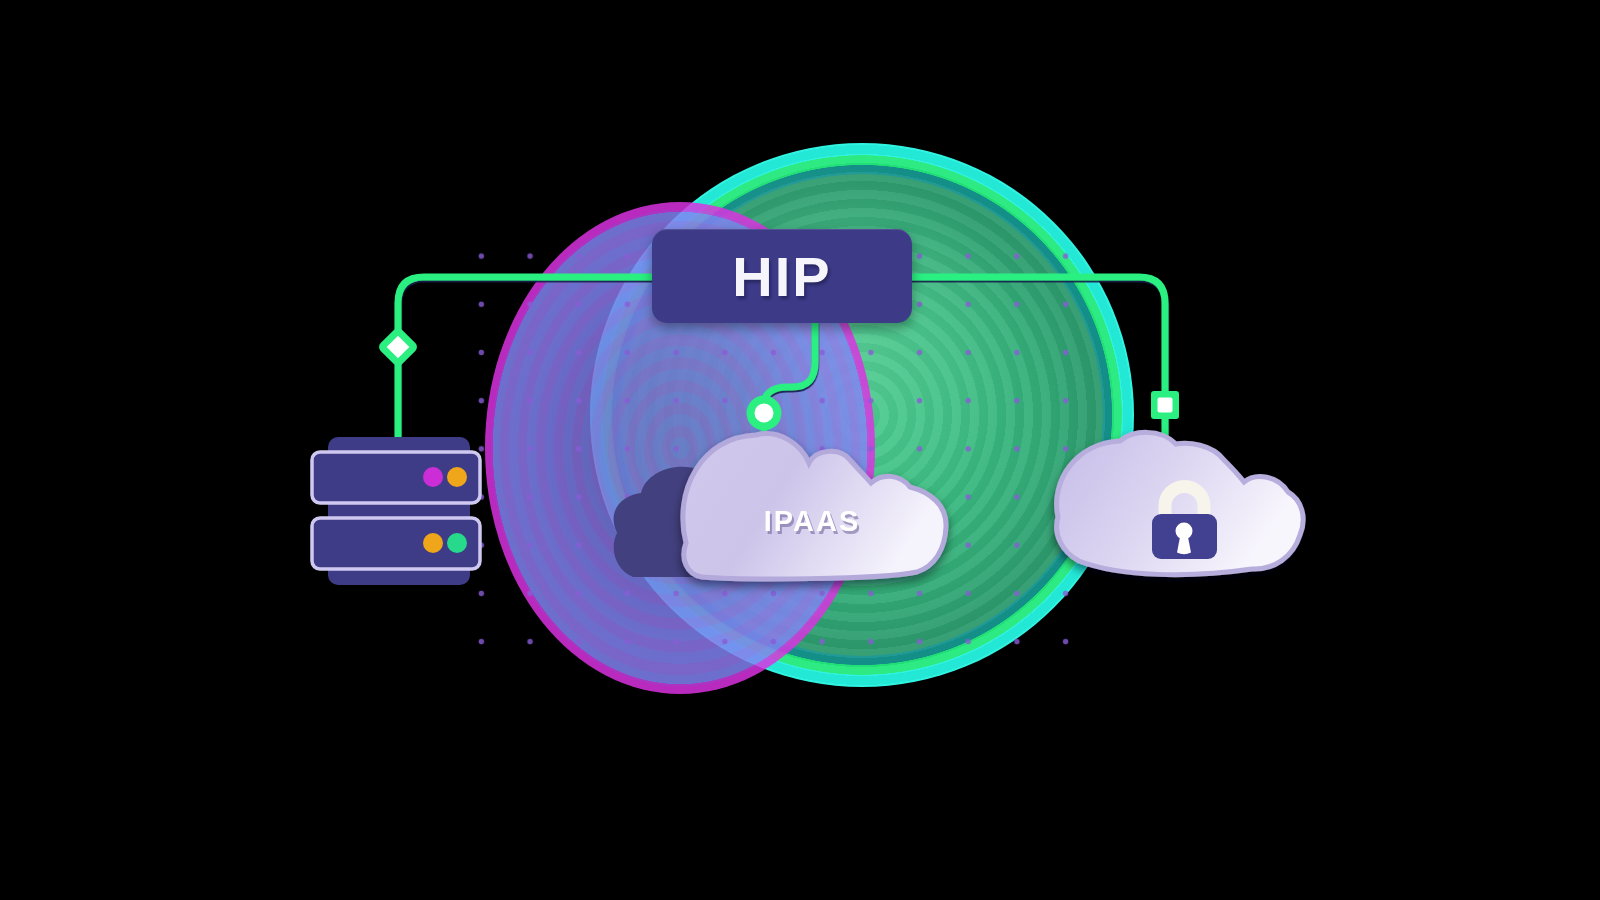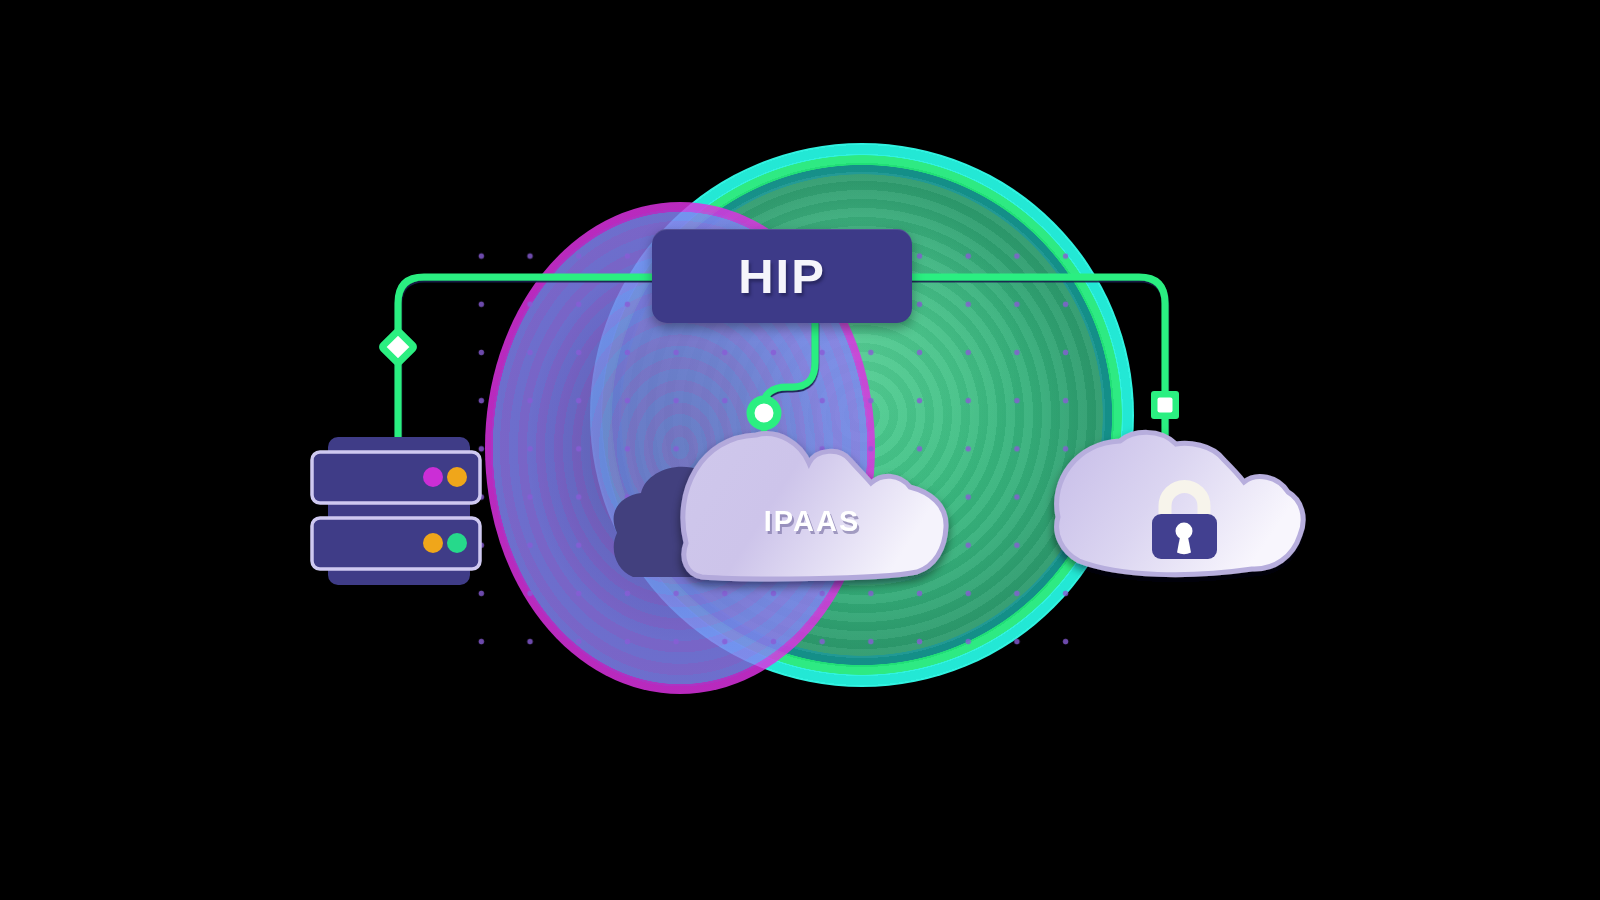--- a/index.html
+++ b/index.html
@@ -37,21 +37,21 @@
   }
   .overlay-svg{position:absolute;left:0;top:0;}
   
   .hip-box{
     position:absolute;left:652px;top:229px;width:260px;height:94px;
     background:#3d3a88;border-radius:15px;
     box-shadow:0 5px 12px rgba(0,0,0,0.35), inset 0 1px 0 rgba(255,255,255,0.12);
     display:flex;align-items:center;justify-content:center;
   }
   .hip-box span{
-    color:#f5f5fb;font-size:49px;font-weight:700;letter-spacing:2px;
+    color:#f5f5fb;font-size:56px;font-weight:700;letter-spacing:2px;
     text-shadow:2px 3px 3px rgba(25,25,70,0.55);
   }
 </style>
 </head>
 <body>
 
 <div class="scene">
 
   <div class="circle-green"></div>
   <div class="ellipse-purple"></div>

